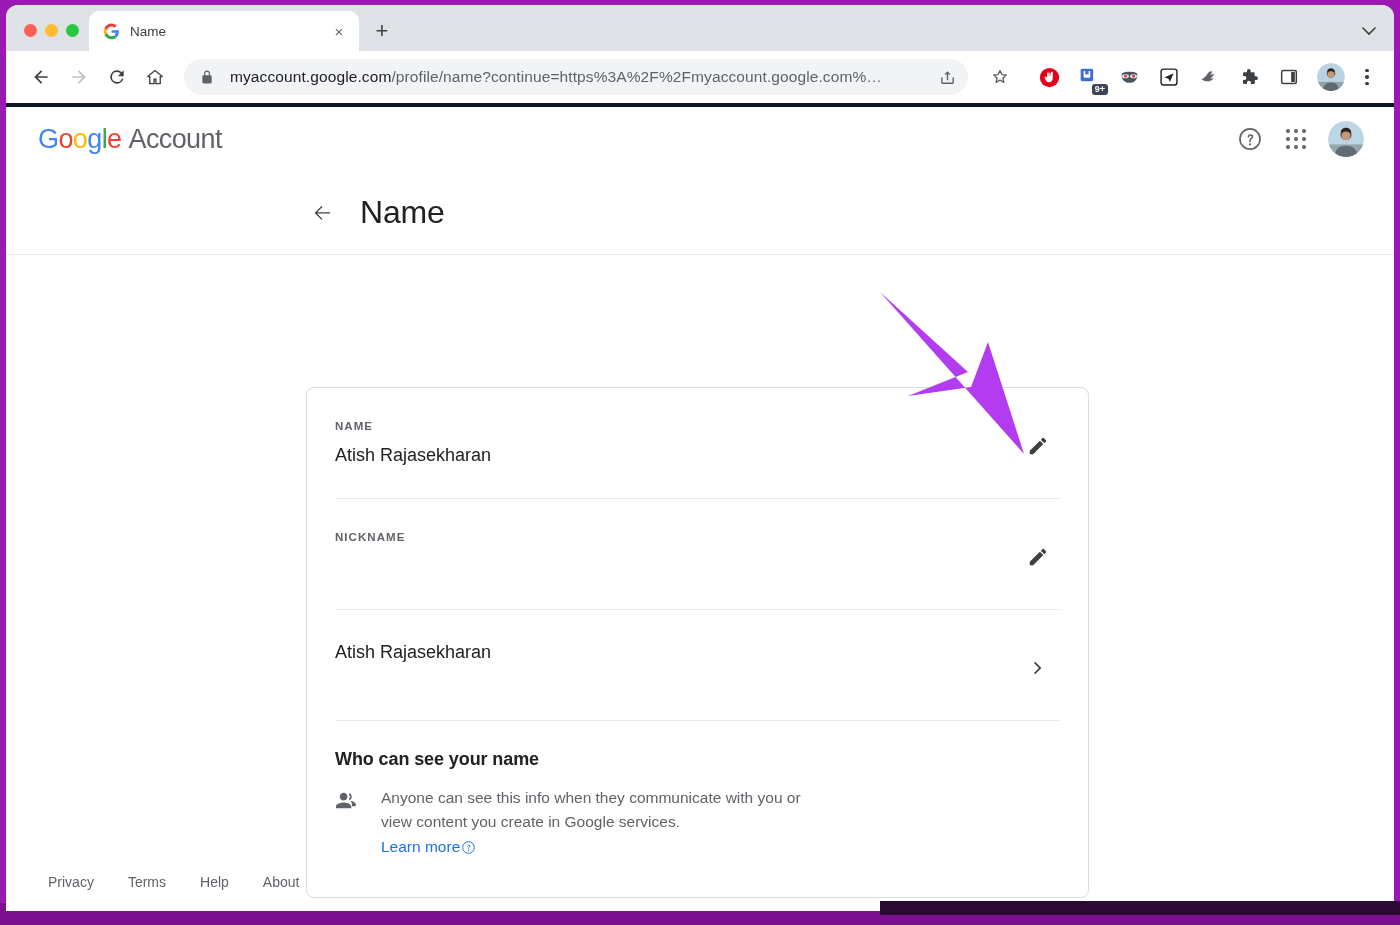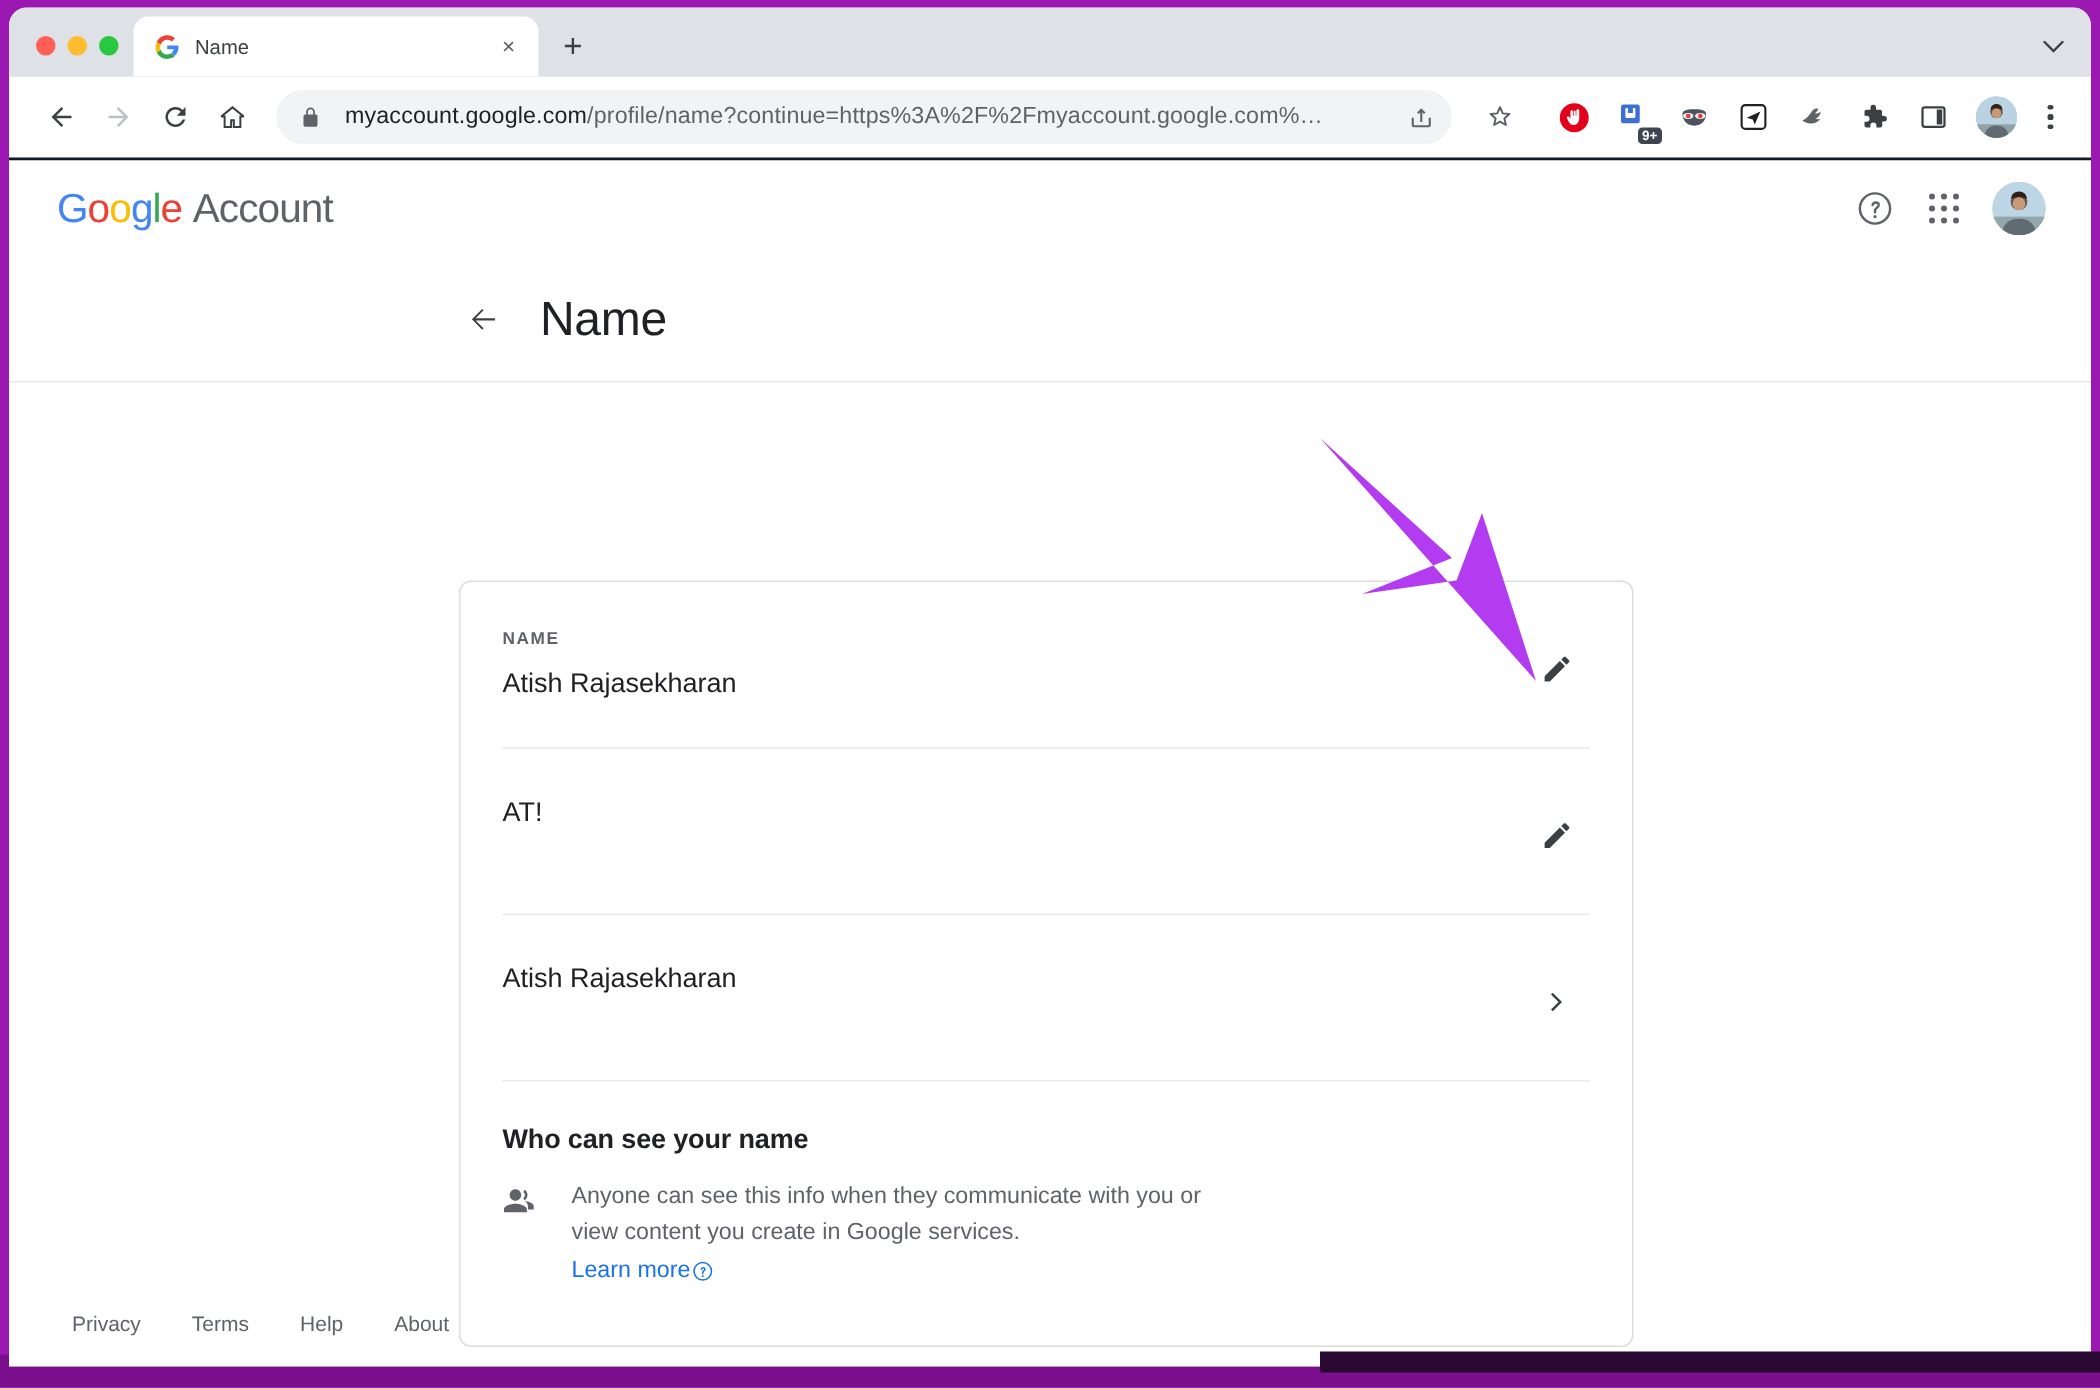--- a/index.html
+++ b/index.html
@@ -95,21 +95,21 @@
     color: #3c4043; font-size: 14px;
   }
 
   
   .toolbar {
     height: 56px;
     background: #fff;
     display: flex; align-items: center;
     padding: 0 14px 0 18px;
     gap: 4px;
-    border-bottom: 2px solid #0f172a;
+    border-bottom: 4px solid #0f172a;
   }
   .nav-btn {
     width: 34px; height: 34px; flex: 0 0 34px;
     display: flex; align-items: center; justify-content: center;
     border-radius: 50%;
     color: #3c4043;
   }
   .nav-btn.disabled { color: #bdc1c6; }
 
   .omnibox {
@@ -520,21 +520,21 @@
           </div>
           <div class="row-action">
             <svg width="22" height="22" viewBox="0 0 24 24">
                 <path d="M3 17.25V21h3.75L17.8 9.94l-3.75-3.75zM20.7 7.04a1 1 0 0 0 0-1.41l-2.34-2.34a1 1 0 0 0-1.41 0l-1.83 1.83 3.75 3.75z" fill="currentColor"></path>
               </svg>
           </div>
         </div>
 
         <div class="row">
           <div class="row-body">
-            <div class="row-value">AT!</div>
+            <div class="row-label">NICKNAME</div>
           </div>
           <div class="row-action">
             <svg width="22" height="22" viewBox="0 0 24 24">
                 <path d="M3 17.25V21h3.75L17.8 9.94l-3.75-3.75zM20.7 7.04a1 1 0 0 0 0-1.41l-2.34-2.34a1 1 0 0 0-1.41 0l-1.83 1.83 3.75 3.75z" fill="currentColor"></path>
               </svg>
           </div>
         </div>
 
         <div class="row">
           <div class="row-body">

